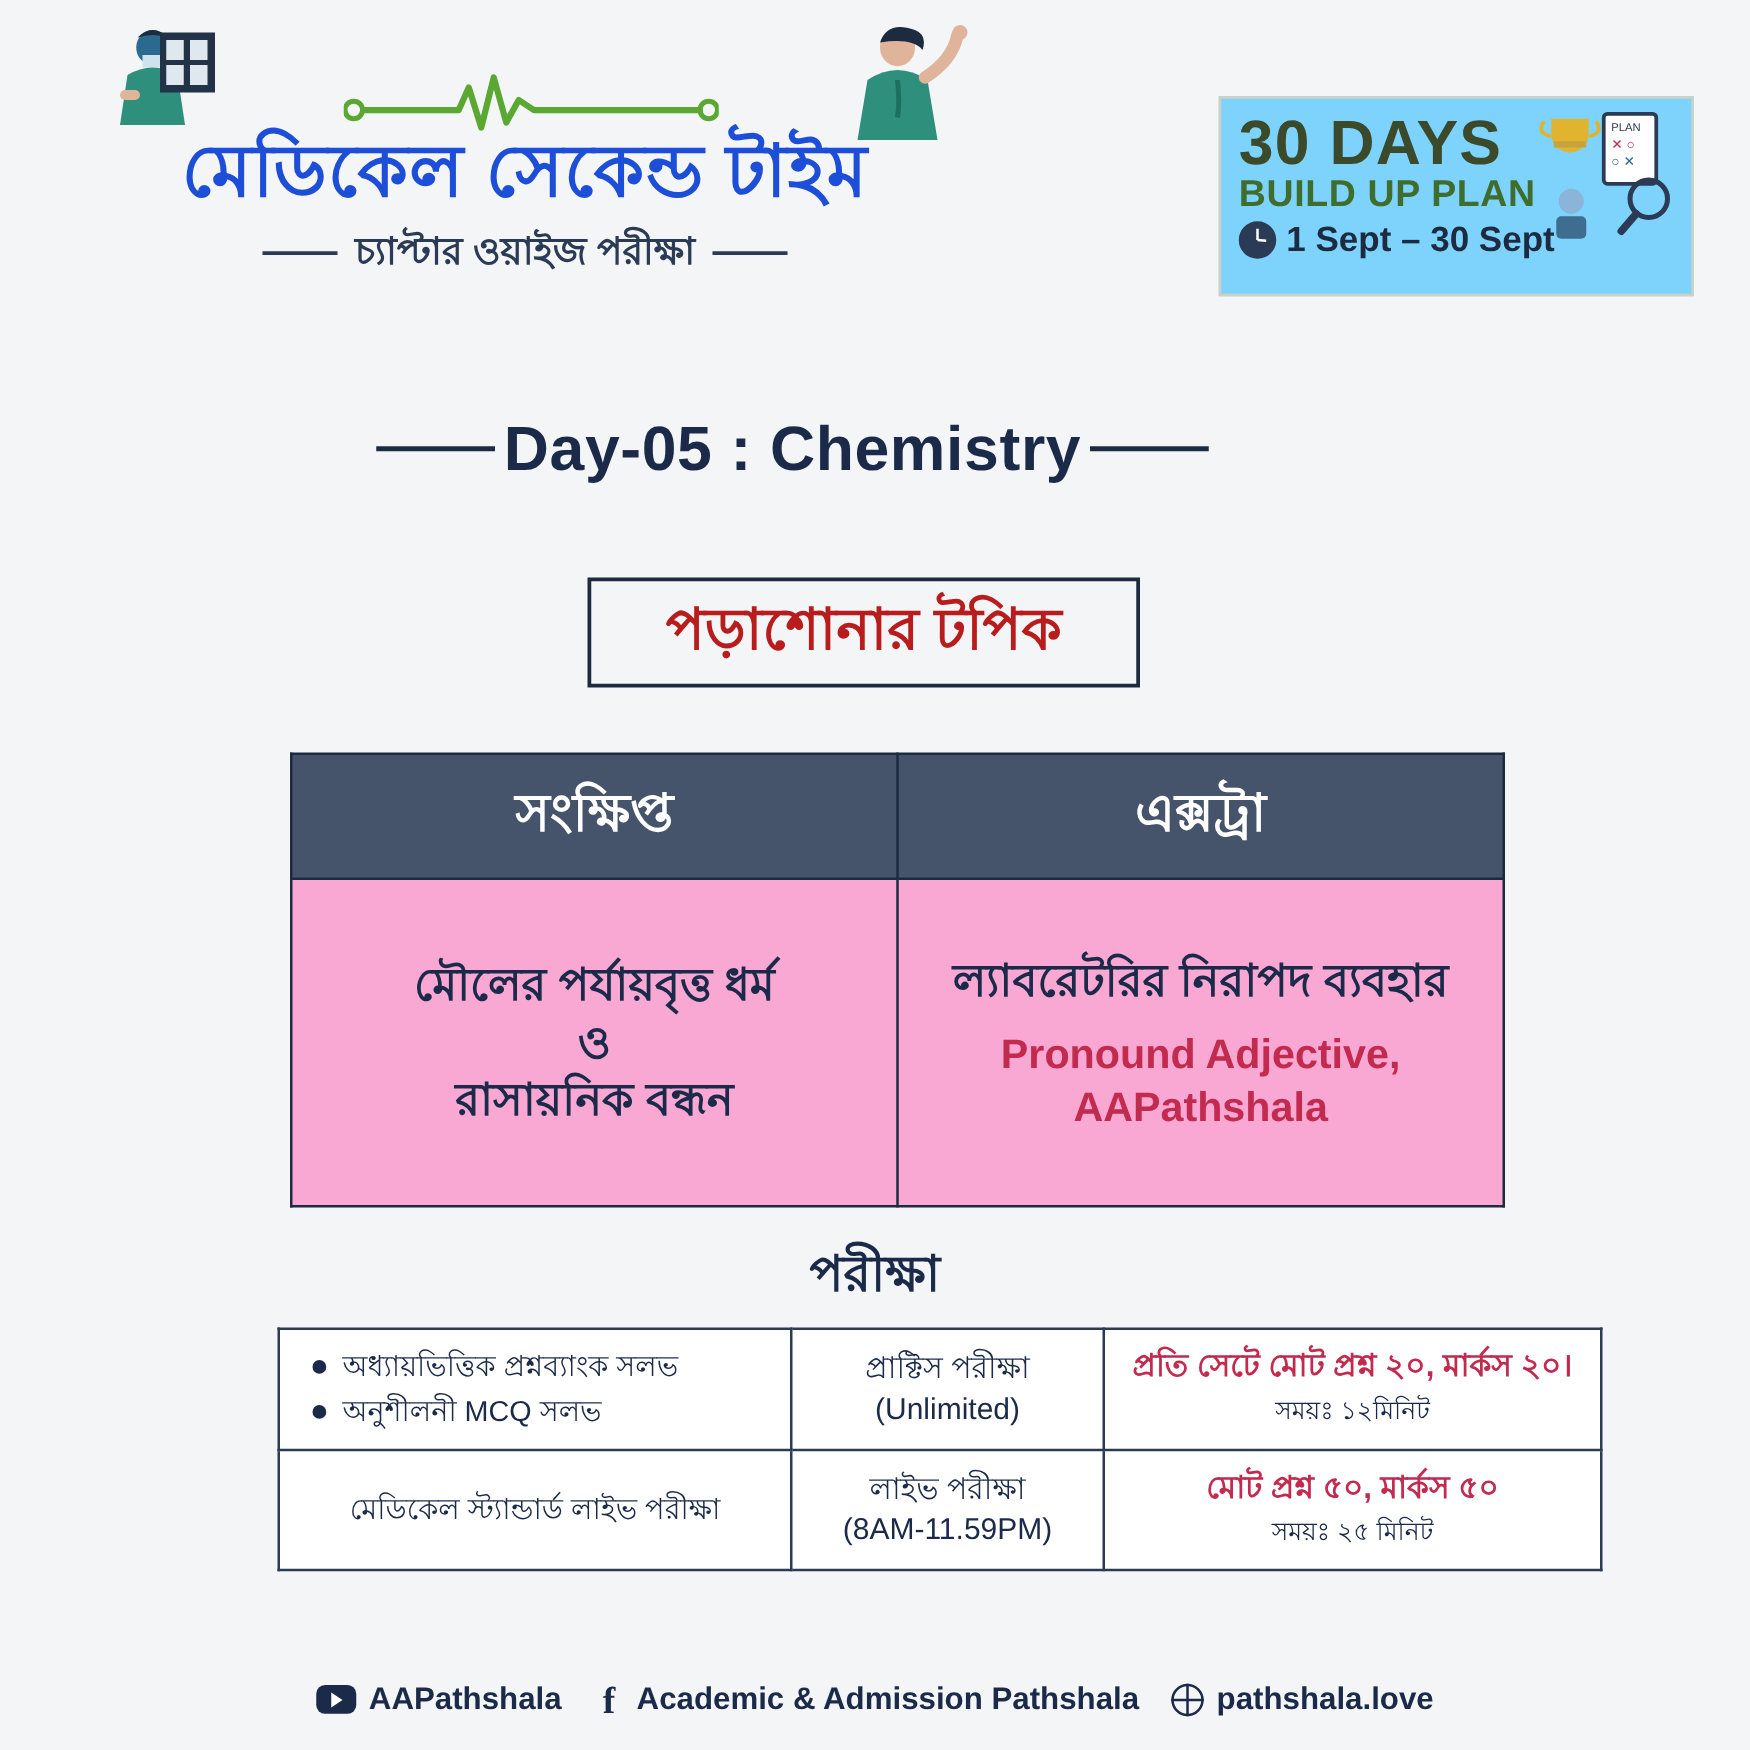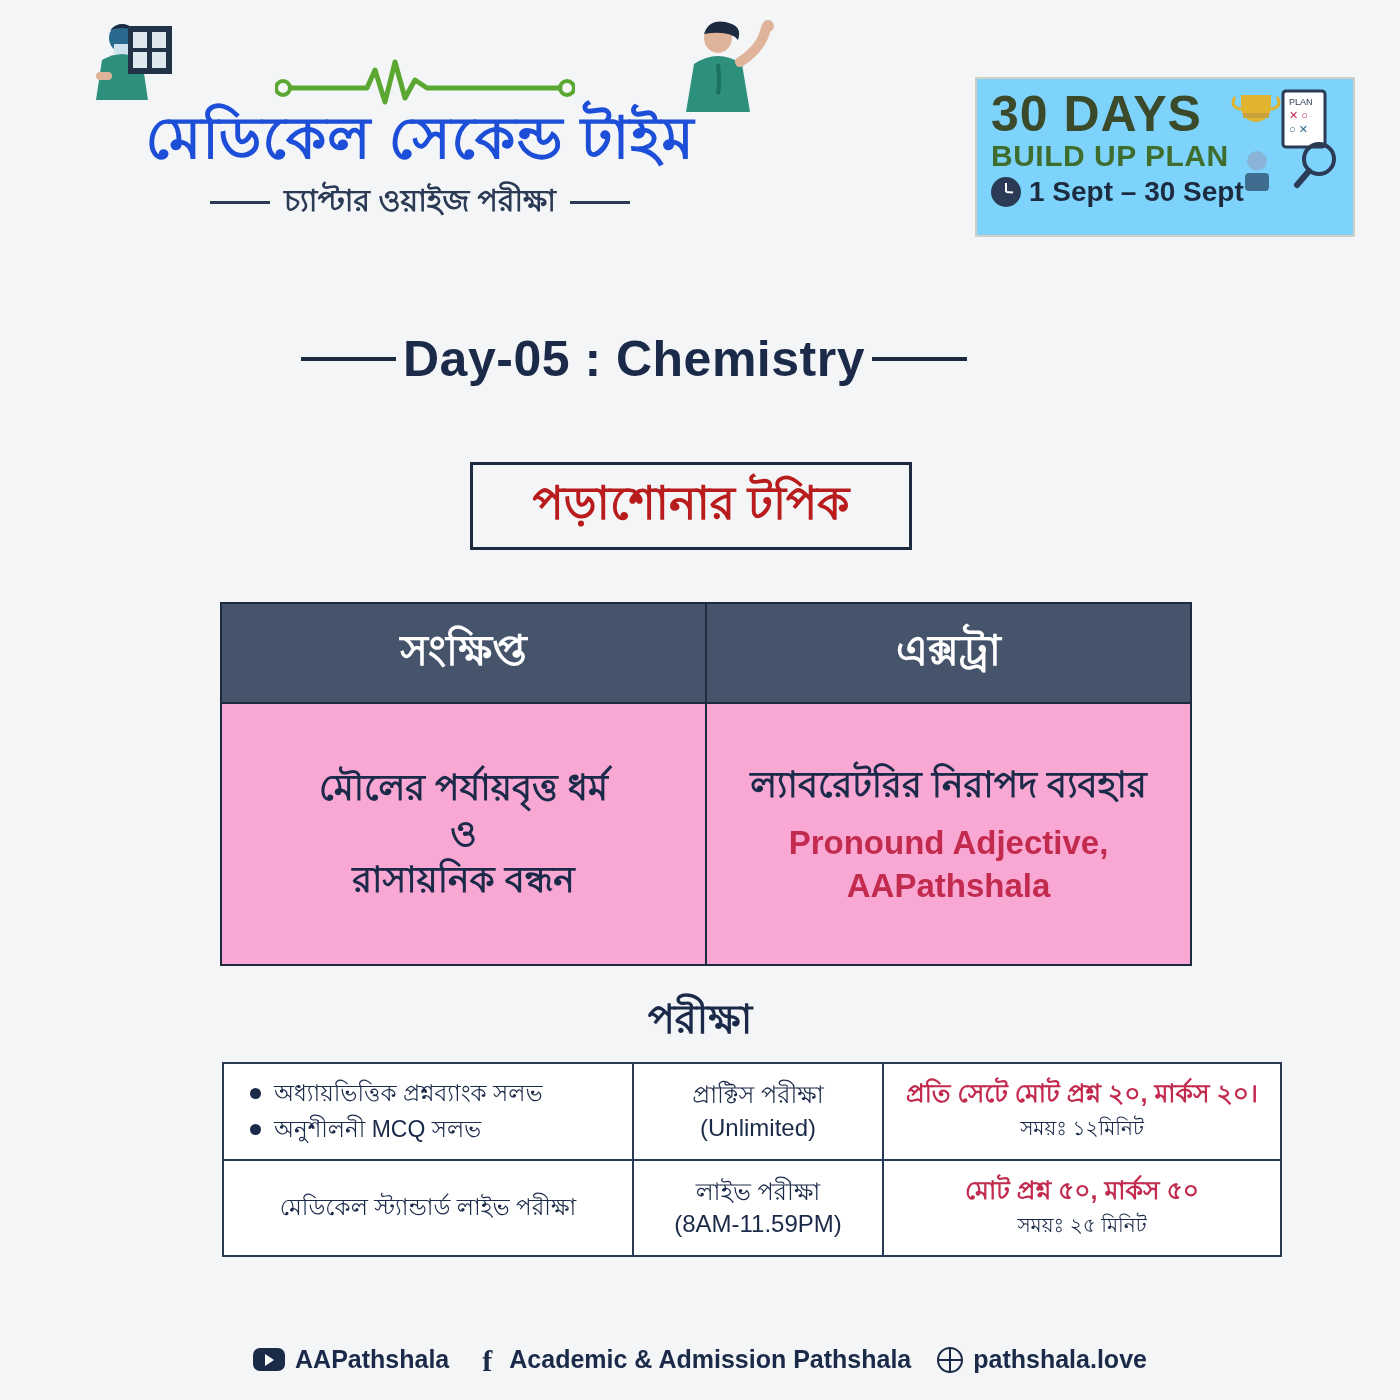--- a/index.html
+++ b/index.html
@@ -191,21 +191,21 @@
   .topic-box span {
     font-size: 46px;
     font-weight: bold;
     color: #b91c1c;
   }
 
   
   .topic-table {
     position: absolute;
     top: 602px;
-    left: 220px;
+    left: 232px;
     width: 972px;
     border-collapse: collapse;
     table-layout: fixed;
   }
   .topic-table th {
     background: #46546b;
     color: #ffffff;
     border: 2px solid #1d2b40;
     height: 96px;
     font-size: 42px;

